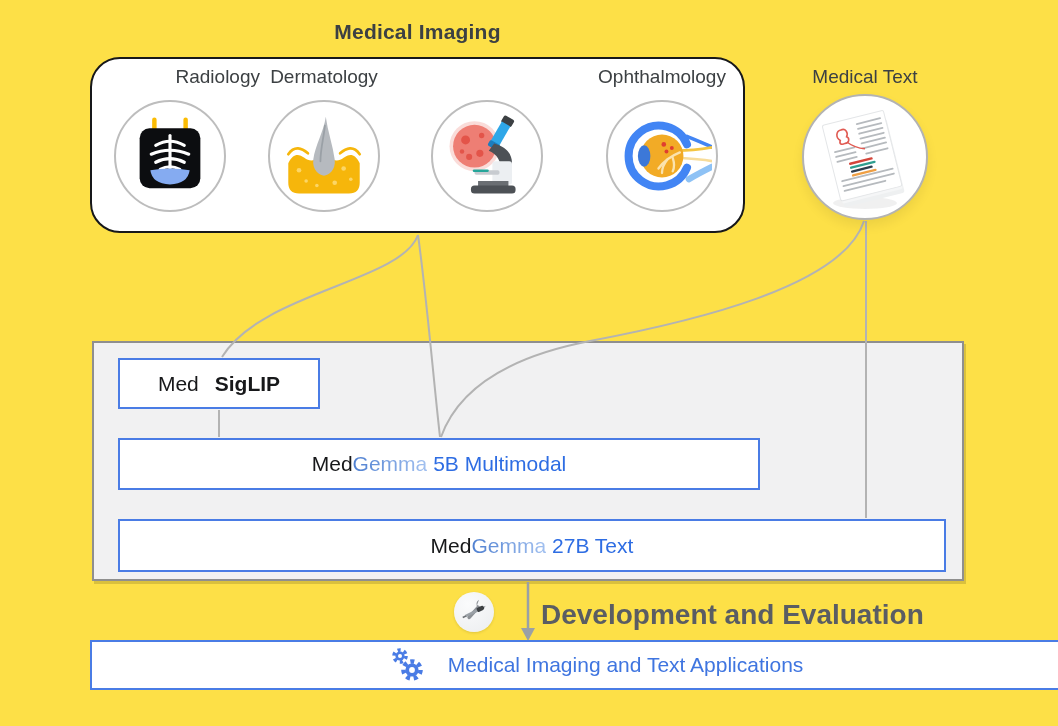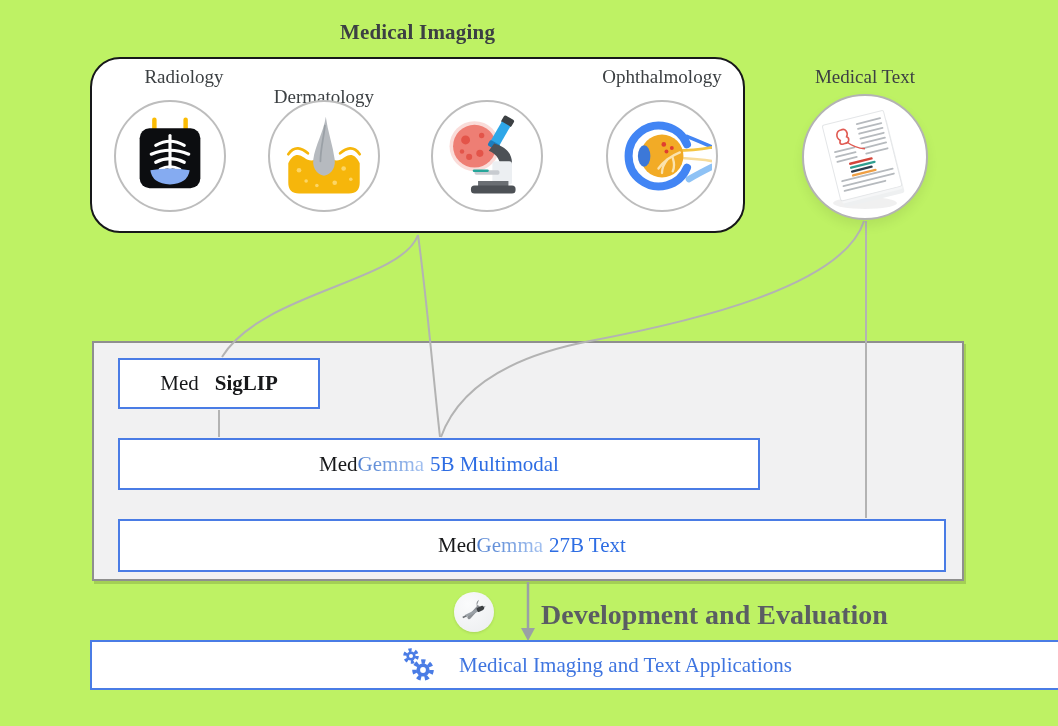--- a/index.html
+++ b/index.html
@@ -1,19 +1,19 @@
 <!DOCTYPE html>
 <html><head>
 <meta charset="utf-8">
 <style>
   html,body{margin:0;padding:0;background:#ffffff;}
   .stage{
     position:relative;width:1058px;height:726px;overflow:hidden;
-    font-family:Liberation Serif, serif;
-    background:#bef264;
+    font-family:Liberation Sans, sans-serif;
+    background:#fde047;
   }
   .abs{position:absolute;}
   
   .fig-title{
     left:90px;top:20px;width:655px;height:30px;
     text-align:center;font-size:21px;font-weight:600;color:#3c4043;letter-spacing:.2px;
   }
   .imaging-box{
     left:90px;top:57px;width:655px;height:176px;
     border:2.5px solid #17181a;border-radius:30px;background:#ffffff;
@@ -96,22 +96,22 @@
     <path d="M 866,221 L 866,518" fill="none" stroke="#b3b3b3" stroke-width="2"></path>
     <path d="M 219,410 L 219,437" fill="none" stroke="#b3b3b3" stroke-width="2"></path>
     <path d="M 528,582 L 528,629" fill="none" stroke="#9aa0a6" stroke-width="2.5"></path>
     <polygon points="521,628 535,628 528,641" fill="#9aa0a6"></polygon>
   </svg>
 
   <div class="abs fig-title">Medical Imaging</div>
 
   <div class="abs imaging-box"></div>
 
-  <div class="abs mod-label" style="left:94px;width:180px;">Radiology</div>
-  <div class="abs mod-label" style="left:234px;width:180px;margin-top:20px;">Dermatology</div>
+  <div class="abs mod-label" style="left:80px;width:180px;text-align:right;">Radiology</div>
+  <div class="abs mod-label" style="left:234px;width:180px;">Dermatology</div>
   <div class="abs mod-label" style="left:572px;width:180px;">Ophthalmology</div>
 
   <div class="abs mod-circle" style="left:114px;">
     <svg width="100" height="100" viewBox="-56 -56 112 112">
       <rect x="-20" y="-43" width="5" height="16" rx="2.5" fill="#fbbc04"></rect>
       <rect x="15" y="-43" width="5" height="16" rx="2.5" fill="#fbbc04"></rect>
       <rect x="-34" y="-31" width="68" height="67" rx="11" fill="#0c0d10"></rect>
       <g stroke="#ffffff" stroke-width="3.5" stroke-linecap="round" fill="none">
         <line x1="0" y1="-23" x2="0" y2="20"></line>
         <path d="M -16,-12 Q 0,-21 16,-12"></path>

